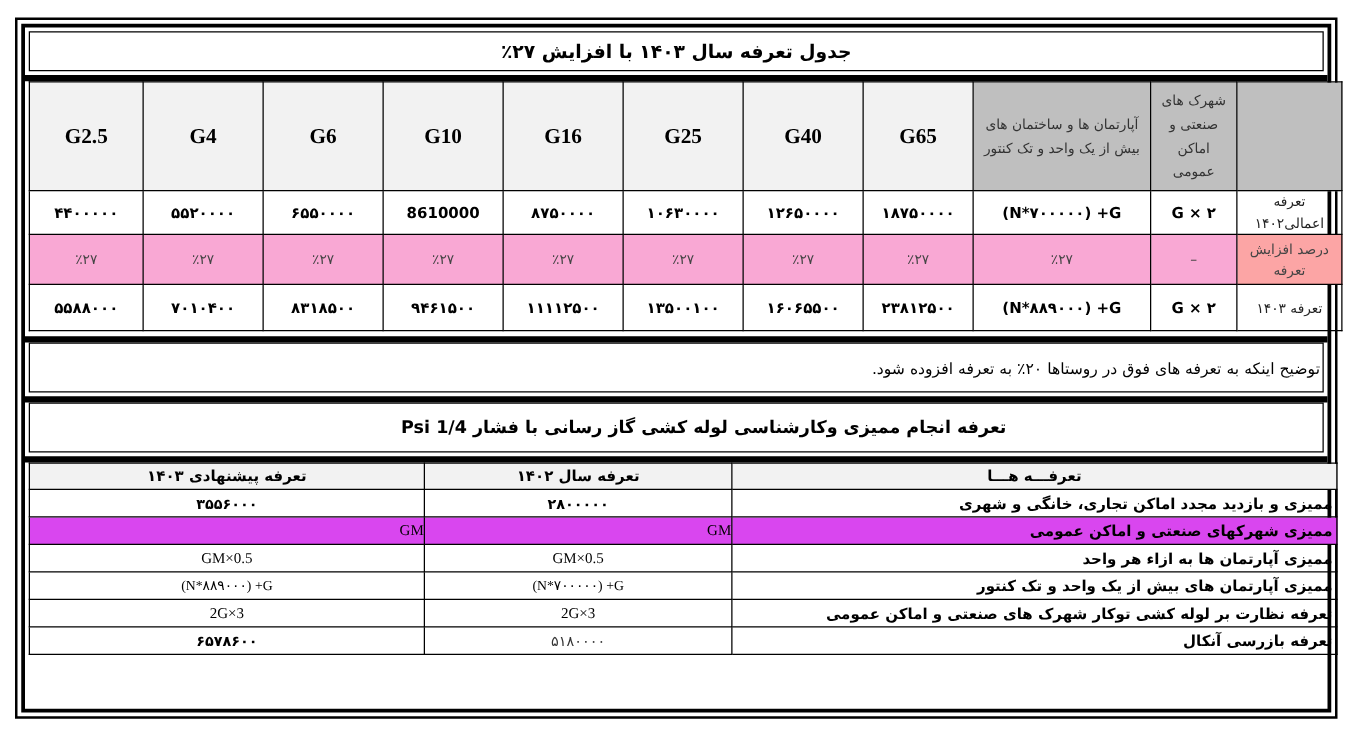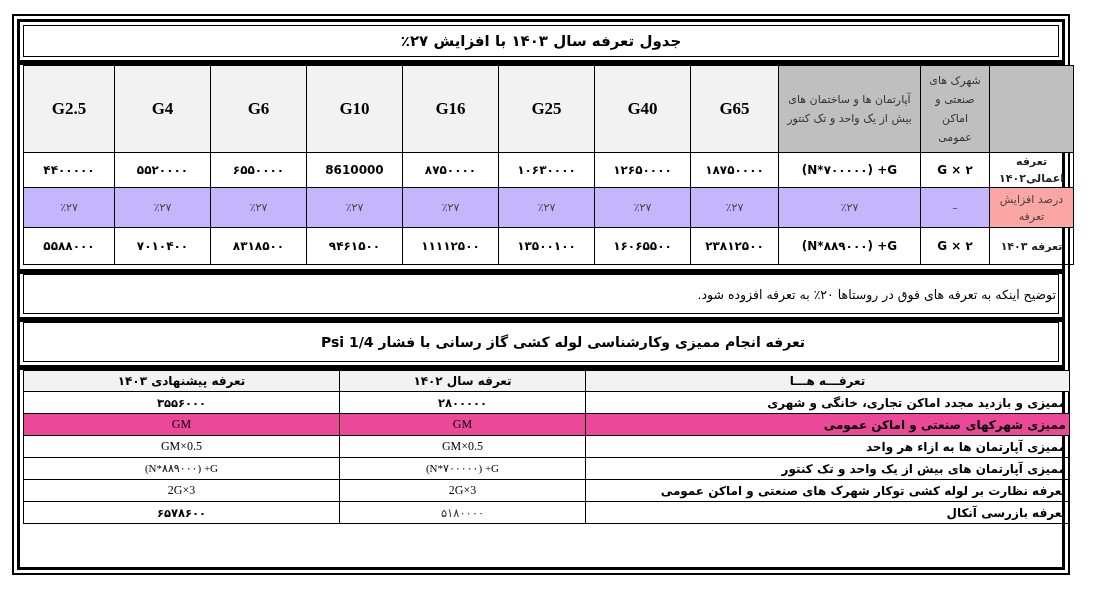--- a/index.html
+++ b/index.html
@@ -19,37 +19,37 @@
     top: 3px; height: 32px; display: flex; align-items: center; justify-content: center;
     font-family: "DejaVu Sans", sans-serif; font-weight: bold; font-size: 15px;
   }
   table { border-collapse: collapse; width: 100%; table-layout: fixed; }
   td, th { border: 1px solid #000; text-align: center; vertical-align: middle; padding: 0; }
   .t1 { position: absolute; top: 43px; left: 3px; right: 3px; height: 203px; }
   .t1 th { height: 86px; background: #f2f2f2; font-weight: bold; font-size: 17px; font-family: "Liberation Serif", serif; }
   .t1 th.gray { background: #bfbfbf; font-weight: normal; font-size: 11px; font-family: "DejaVu Sans", sans-serif; color: #333; line-height: 19px; }
   .t1 td { font-size: 12px; font-weight: bold; font-family: "DejaVu Sans", sans-serif; }
   .t1 tr.r1 td { height: 34px; }
-  .t1 tr.r2 td { height: 39px; background: #c4b5fd; font-weight: normal; color: #444; font-size: 11px; }
+  .t1 tr.r2 td { height: 39px; background: #f9a8d4; font-weight: normal; color: #444; font-size: 11px; }
   .t1 tr.r3 td { height: 36px; }
-  .t1 td.rowlabel { font-weight: bold; font-size: 11px; color: #222; line-height: 17px; }
+  .t1 td.rowlabel { font-weight: normal; font-size: 11px; color: #222; line-height: 17px; }
   .t1 tr.r2 td.rowlabel { background: #fca5a5; }
   .note {
     top: 252px; height: 40px; display: flex; align-items: center; justify-content: flex-start;
     direction: rtl; font-family: "DejaVu Sans", sans-serif; font-size: 12.5px; padding-right: 2px;
   }
   .title2 {
     top: 300px; height: 40px; display: flex; align-items: center; justify-content: center;
     direction: rtl; font-family: "DejaVu Sans", sans-serif; font-weight: bold; font-size: 14px; padding-left: 44px;
   }
   .t2 { position: absolute; top: 348px; left: 3px; right: 3px; }
   .t2 td { height: 21px; font-size: 12px; font-family: "Liberation Serif", serif; }
   .t2 tr.head td { background: #f2f2f2; font-weight: bold; font-family: "DejaVu Sans", sans-serif; font-size: 12px; height: 20px; }
   .t2 td.lab { text-align: right; direction: rtl; font-weight: bold; font-family: "DejaVu Sans", sans-serif; font-size: 12px; padding-right: 3px; }
-  .t2 tr.shade td { background: #ec4899; }
+  .t2 tr.shade td { background: #d946ef; text-align: right; }
   .t2 td.pnum { font-family: "DejaVu Sans", sans-serif; font-weight: bold; font-size: 11.5px; }
   .t2 td.pnum.light { font-weight: normal; color: #333; }
   .rtl { direction: rtl; unicode-bidi: embed; }
   .ltr { direction: ltr; unicode-bidi: embed; }
 </style>
 </head>
 <body>
 
 <div class="frame">
   <div class="inner">

